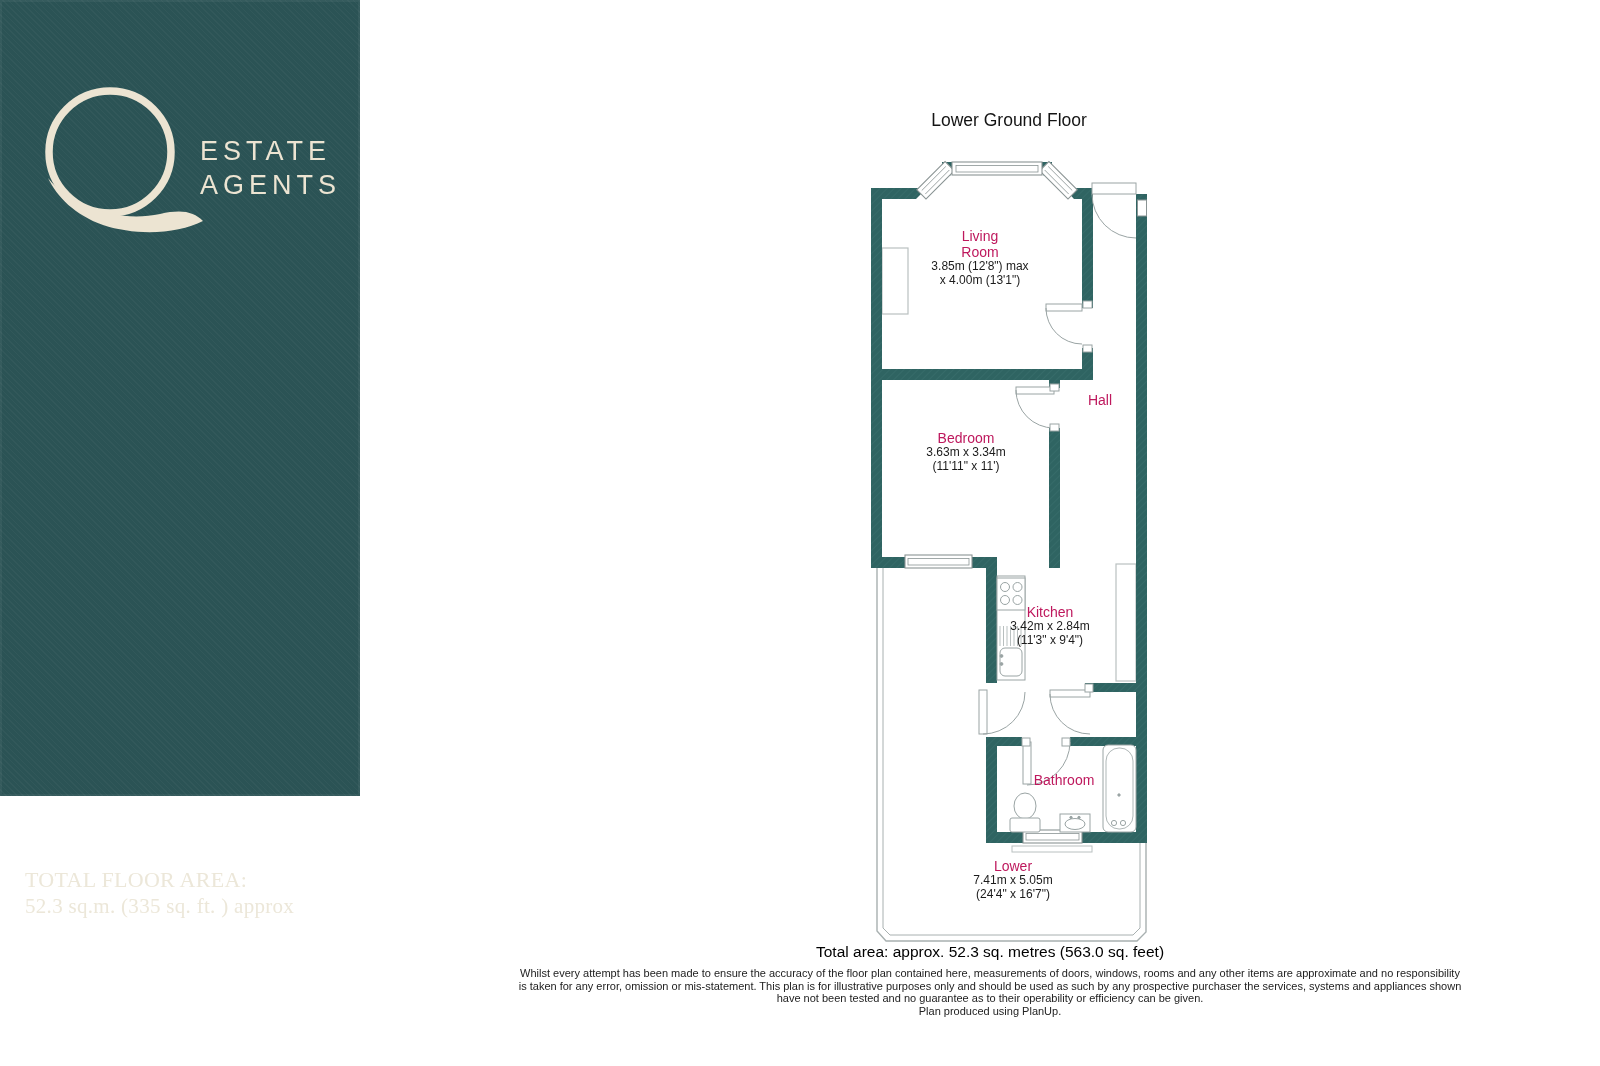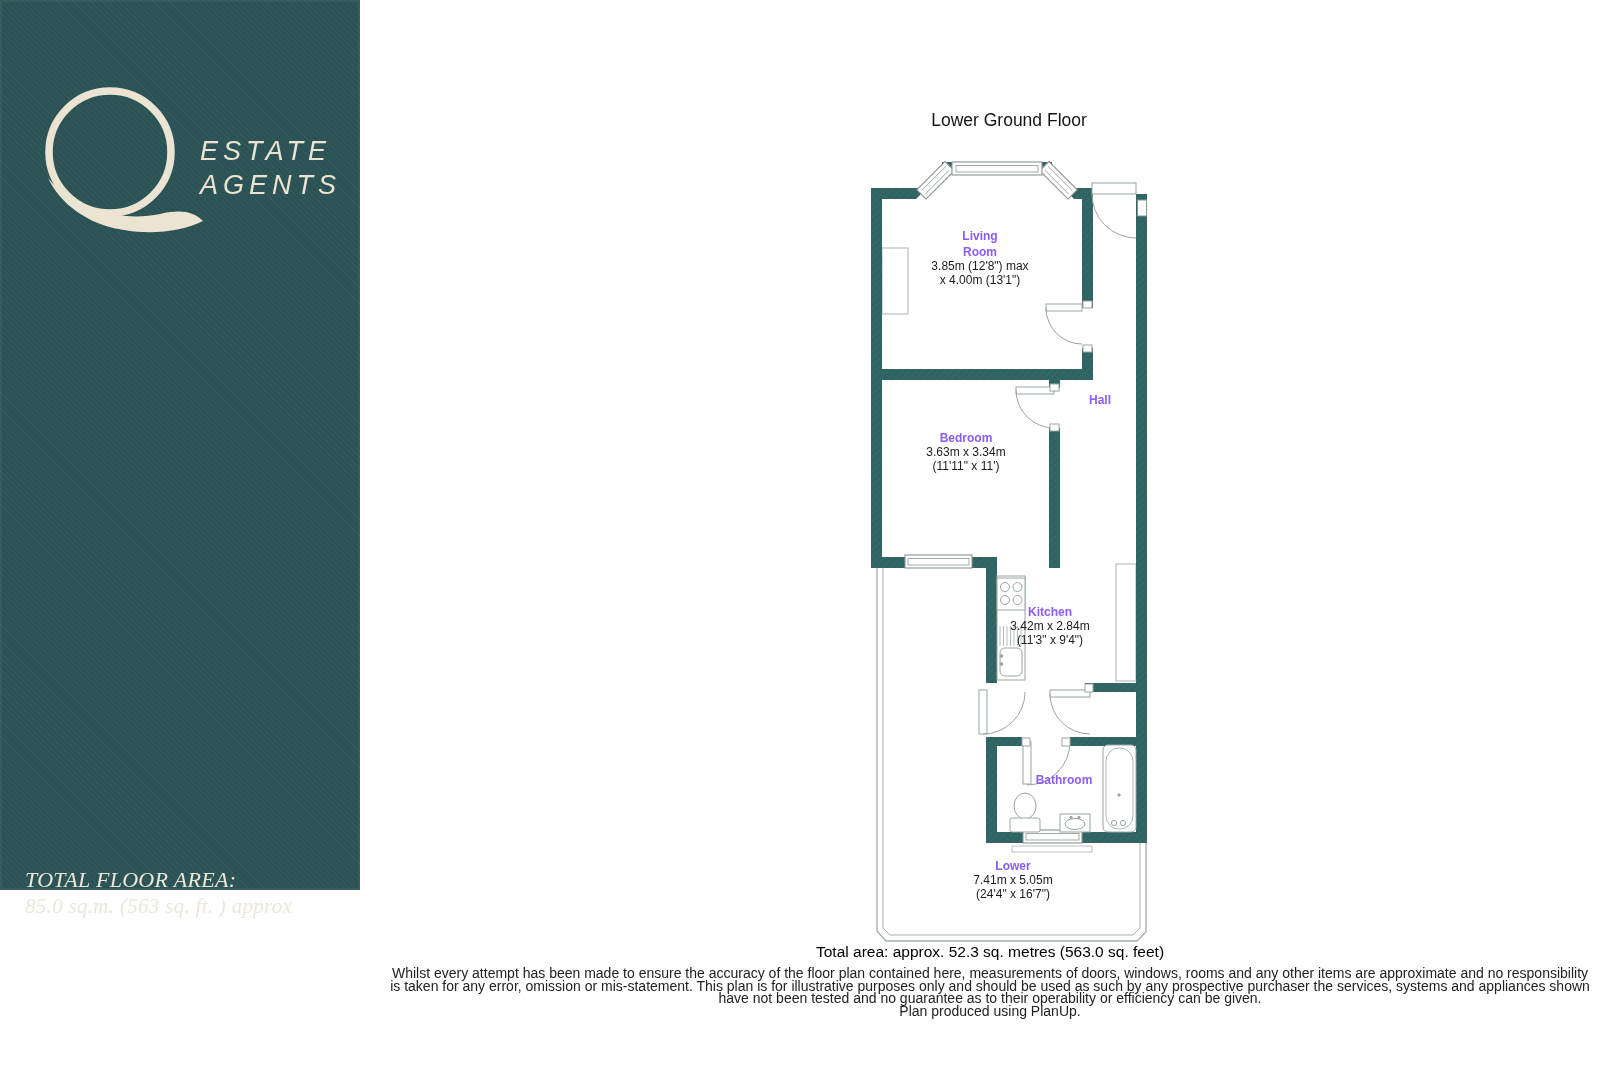--- a/index.html
+++ b/index.html
@@ -1,39 +1,39 @@
 <!DOCTYPE html>
 <html><head>
 <meta charset="utf-8">
 <style>
   html,body{margin:0;padding:0;background:#ffffff;}
   #page{position:relative;width:1600px;height:1066px;overflow:hidden;background:#ffffff;
         font-family:"Liberation Sans","DejaVu Sans",sans-serif;}
 
   
-  .sidebar{position:absolute;left:0;top:0;width:360px;height:890px;background:#2b5355;
+  .sidebar{position:absolute;left:0;top:0;width:360px;height:796px;background:#2b5355;
            background-image:repeating-linear-gradient(45deg,rgba(255,255,255,.03) 0 1px,transparent 1px 4px);
-           box-shadow:inset 0 0 0 2px rgba(255,255,255,.05);font-style:italic;}
+           box-shadow:inset 0 0 0 2px rgba(255,255,255,.05);}
   .logo-svg{position:absolute;left:30px;top:70px;}
   .logo-text{font-family:"Liberation Sans","DejaVu Sans",sans-serif;font-size:27px;
              letter-spacing:5px;fill:#ece4d2;font-weight:400;}
   .addr{position:absolute;left:25px;color:#ece7d9;
         font-family:"Liberation Serif","DejaVu Serif",serif;letter-spacing:.3px;}
   .addr-label{font-size:22px;line-height:26px;}
   .addr-value{font-size:21px;line-height:26px;}
   #addr-block1{top:781px;}
   #addr-block2{top:867px;}
 
   
   .plan-label{position:absolute;transform:translateX(-50%);text-align:center;white-space:nowrap;color:#141414;}
   .plan-title{font-size:17.5px;font-weight:normal;}
-  .room-name{font-size:12px;font-weight:bold;line-height:16px;color:#8b5cf6;}
+  .room-name{font-size:14px;font-weight:normal;line-height:16px;color:#be185d;}
   .room-dim{font-size:12px;line-height:13.5px;color:#1b1b1b;}
   .total-area{font-size:15.5px;color:#000000;}
-  .disclaimer{font-size:14px;line-height:12.6px;color:#222;}
+  .disclaimer{font-size:11px;line-height:12.6px;color:#222;}
   .disclaimer div{white-space:nowrap;}
 </style>
 </head>
 <body>
 
 <div id="page">
 
   <aside class="sidebar">
     <svg class="logo-svg" width="320" height="170" viewBox="0 0 320 170">
       <g>
@@ -41,21 +41,21 @@
         <path d="M18,108 C44,140 92,152 130,144 C152,139 164,142 173,151
                  C148,164 106,166 73,155 C45,145 27,127 18,108 Z" fill="#ece4d2"></path>
       </g>
       <text class="logo-text" x="170" y="90">ESTATE</text>
       <text class="logo-text" x="170" y="124">AGENTS</text>
     </svg>
 
 
     <div id="addr-block2" class="addr">
       <div class="addr-label">TOTAL FLOOR AREA:</div>
-      <div class="addr-value">85.0 sq.m. (563 sq. ft. ) approx</div>
+      <div class="addr-value">52.3 sq.m. (335 sq. ft. ) approx</div>
     </div>
   </aside>
 
   <main>
 
     <div class="plan-label plan-title" style="left:1009px;top:110px;">Lower Ground Floor</div>
 
     <svg style="position:absolute;left:360px;top:0;" width="1240" height="1066" viewBox="360 0 1240 1066">
       <defs>
         <pattern id="wallhatch" width="5" height="5" patternUnits="userSpaceOnUse" patternTransform="rotate(45)">

